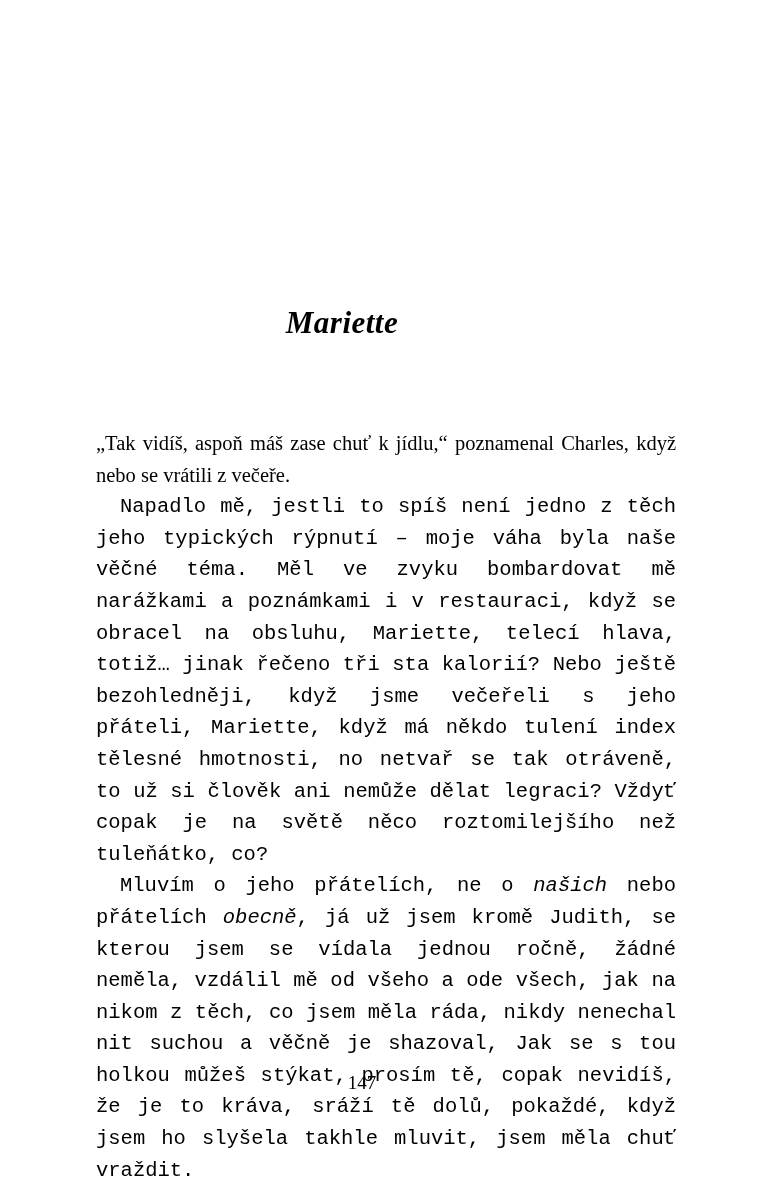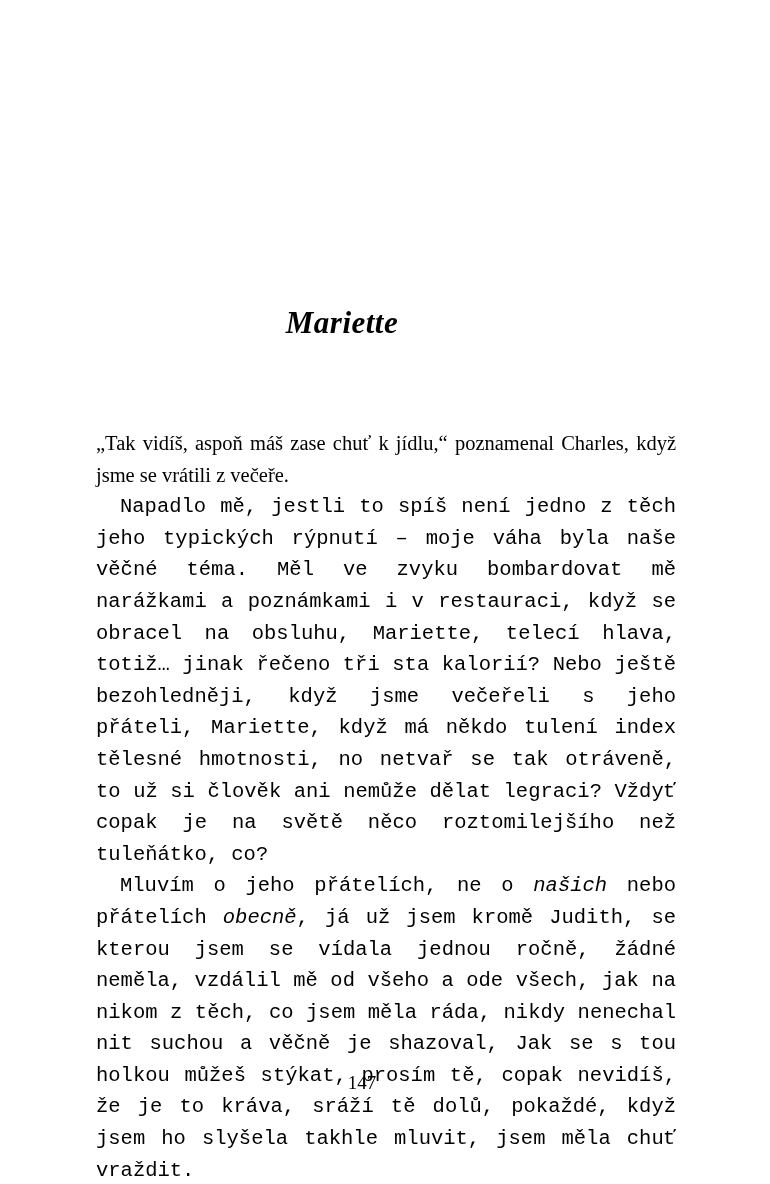--- a/index.html
+++ b/index.html
@@ -76,20 +76,20 @@
   }
 </style>
 </head>
 <body>
 
 <div class="page">
 
   <h1 class="chapter-title">Mariette</h1>
 
   <div class="body-text">
-    <p>„Tak vidíš, aspoň máš zase chuť k jídlu,“ poznamenal Charles, když jsme se vrátili z večeře.</p>
+    <p>„Tak vidíš, aspoň máš zase chuť k jídlu,“ poznamenal Charles, když nebo se vrátili z večeře.</p>
     <p class="indented">Napadlo mě, jestli to spíš není jedno z těch jeho typických rýpnutí – moje váha byla naše věčné téma. Měl ve zvyku bombardovat mě narážkami a poznámkami i v restauraci, když se obracel na obsluhu, Mariette, telecí hlava, totiž… jinak řečeno tři sta kalorií? Nebo ještě bezohledněji, když jsme večeřeli s jeho přáteli, Mariette, když má někdo tulení index tělesné hmotnosti, no netvař se tak otráveně, to už si člověk ani nemůže dělat legraci? Vždyť copak je na světě něco roztomilejšího než tuleňátko, co?</p>
     <p class="indented"><span>Mluvím o jeho přátelích, ne o </span><em>našich</em><span> nebo přátelích </span><em>obecně</em><span>, já už jsem kromě Judith, se kterou jsem se vídala jednou ročně, žádné neměla, vzdálil mě od všeho a ode všech, jak na nikom z těch, co jsem měla ráda, nikdy nenechal nit suchou a věčně je shazoval, Jak se s tou holkou můžeš stýkat, prosím tě, copak nevidíš, že je to kráva, sráží tě dolů, pokaždé, když jsem ho slyšela takhle mluvit, jsem měla chuť vraždit.</span></p>
   </div>
 
   <div class="page-number">147</div>
 
 </div>
 
 </body></html>

